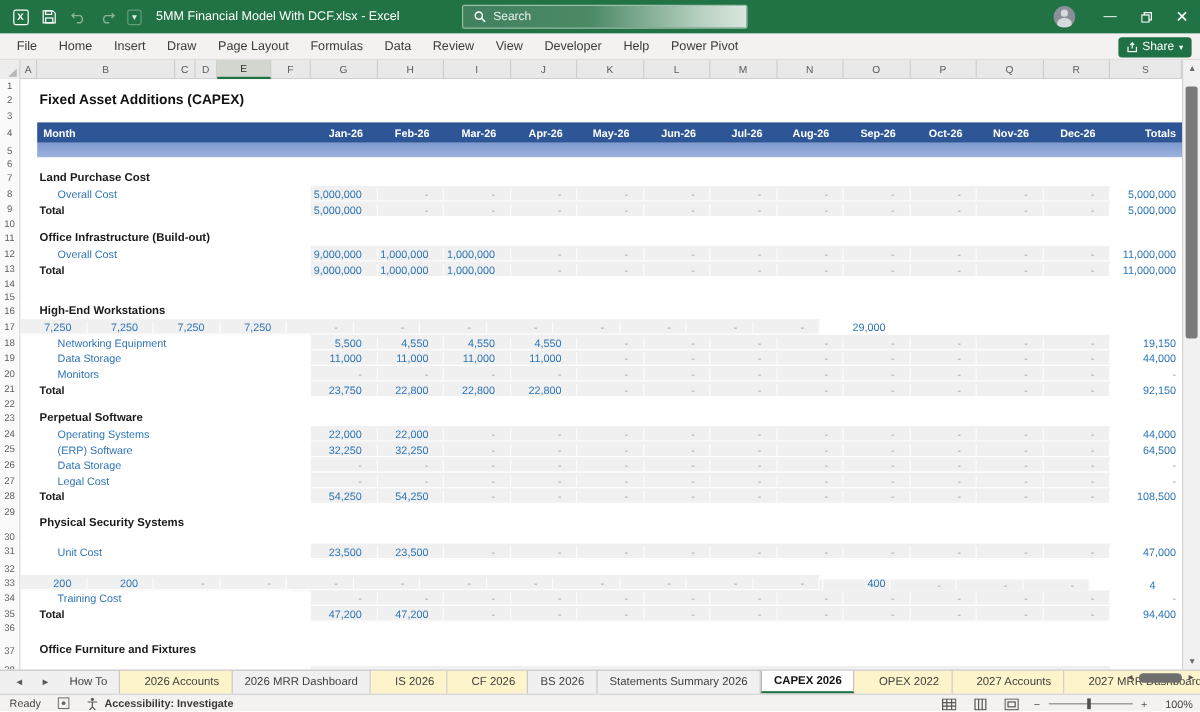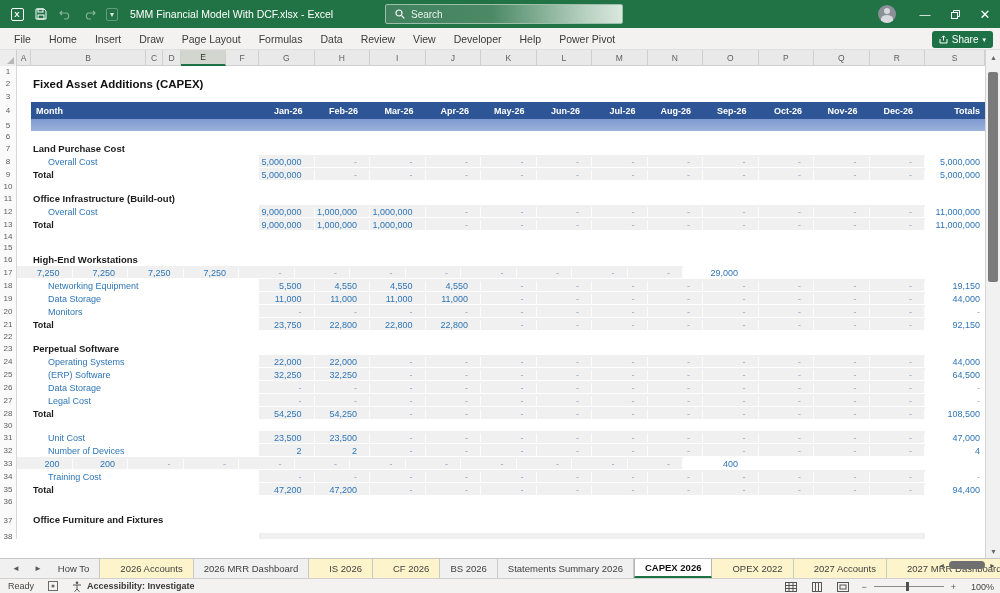--- a/index.html
+++ b/index.html
@@ -588,20 +588,26 @@
             <div class="mcell dash">-</div>
             <div class="mcell dash">-</div>
             <div class="mcell dash">-</div>
             <div class="mcell dash">-</div>
             <div class="mcell dash">-</div>
             <div class="mcell dash">-</div>
           </div>
           <div class="tcell">108,500</div>
         </div>
       </div>
+      <div class="grow tallrow" style="height: 22px;">
+        <div class="rnum">29</div>
+        <div class="rbody">
+          <div class="sect">Physical Security Systems</div>
+        </div>
+      </div>
       <div class="grow" style="height: 11px;">
         <div class="rnum">30</div>
         <div class="rbody"></div>
       </div>
       <div class="grow" style="height: 13px;">
         <div class="rnum">31</div>
         <div class="rbody">
           <div class="ilabel">Unit Cost</div>
           <div class="mons">
             <div class="mcell">23,500</div>
@@ -613,21 +619,21 @@
             <div class="mcell dash">-</div>
             <div class="mcell dash">-</div>
             <div class="mcell dash">-</div>
             <div class="mcell dash">-</div>
             <div class="mcell dash">-</div>
             <div class="mcell dash">-</div>
           </div>
           <div class="tcell">47,000</div>
         </div>
       </div>
-      <div class="grow" style="height: 13px;">
+      <div class="grow" style="height: 13px; flex-direction: column;">
         <div class="rnum">32</div>
         <div class="rbody">
           <div class="ilabel">Number of Devices</div>
           <div class="mons">
             <div class="mcell">2</div>
             <div class="mcell">2</div>
             <div class="mcell dash">-</div>
             <div class="mcell dash">-</div>
             <div class="mcell dash">-</div>
             <div class="mcell dash">-</div>

